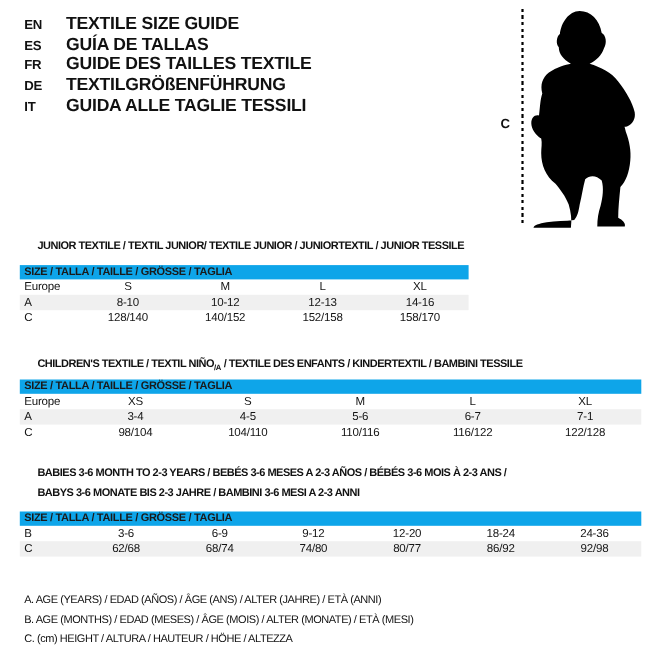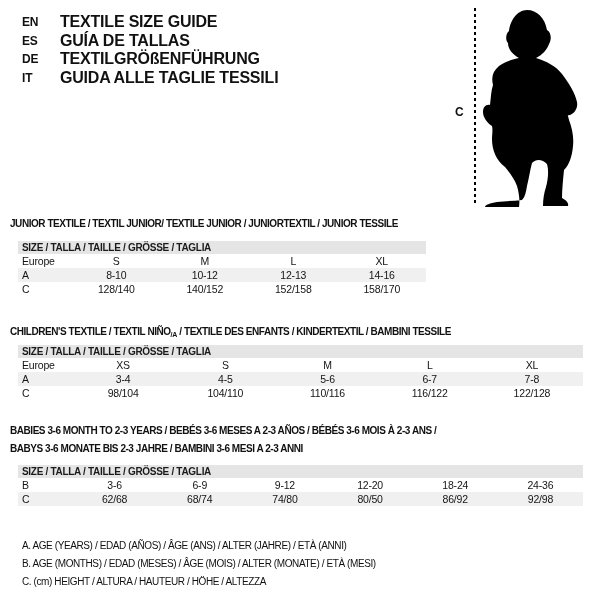--- a/index.html
+++ b/index.html
@@ -26,36 +26,36 @@
     background: repeating-linear-gradient(to bottom, #000 0 3px, transparent 3px 6px);
   }
   .measure-label {
     position: absolute; left: 455px; top: 105px;
     font-weight: 700; font-size: 12px;
   }
   .silhouette { position: absolute; left: 481px; top: 9px; }
 
   
   .sec-title {
-    position: absolute; left: 10px;
+    position: absolute; left: 34px;
     font-weight: 700; font-size: 10px; letter-spacing: -0.45px;
     line-height: 18px; white-space: nowrap;
   }
   .sec-title sub.sz { font-size: 7px; vertical-align: -2px; letter-spacing: -0.3px; }
   #title-1 { top: 215px; }
   #title-2 { top: 323px; }
   #title-3 { top: 422px; }
 
   
   .size-table { position: absolute; left: 18px; font-size: 10.5px; }
   #table-1 { top: 241px; width: 408px; }
   #table-2 { top: 345px; width: 565px; }
   #table-3 { top: 465px; width: 565px; }
   .thead {
-    height: 13px; line-height: 13px; background: #e5e5e5;
+    height: 13px; line-height: 13px; background: #0ea5e9;
     font-weight: 700; font-size: 10px; letter-spacing: -0.3px;
     padding-left: 4px; color: #1a1a1a;
   }
   .trow { display: grid; height: 14px; align-items: center; }
   .cols5 { grid-template-columns: 54px repeat(4, 1fr); }
   .cols6 { grid-template-columns: 54px repeat(5, 1fr); }
   .cols7 { grid-template-columns: 54px repeat(6, 1fr); }
   .trow.shaded { background: #f0f0f0; }
   .tcell { text-align: center; font-size: 10.5px; letter-spacing: -0.2px; color: #141414; }
   .tcell.label { text-align: left; padding-left: 4px; }
@@ -73,20 +73,24 @@
 <div class="canvas">
 
   <div class="lang-list">
     <div class="lang-row">
       <span class="lang-code">EN</span>
       <span class="lang-label">TEXTILE SIZE GUIDE</span>
     </div>
     <div class="lang-row">
       <span class="lang-code">ES</span>
       <span class="lang-label">GUÍA DE TALLAS</span>
+    </div>
+    <div class="lang-row">
+      <span class="lang-code">FR</span>
+      <span class="lang-label">GUIDE DES TAILLES TEXTILE</span>
     </div>
     <div class="lang-row">
       <span class="lang-code">DE</span>
       <span class="lang-label">TEXTILGRÖßENFÜHRUNG</span>
     </div>
     <div class="lang-row">
       <span class="lang-code">IT</span>
       <span class="lang-label">GUIDA ALLE TAGLIE TESSILI</span>
     </div>
   </div>
@@ -171,21 +175,21 @@
       <div class="tcell">M</div>
       <div class="tcell">L</div>
       <div class="tcell">XL</div>
     </div>
     <div class="trow cols6 shaded">
       <div class="tcell label">A</div>
       <div class="tcell">3-4</div>
       <div class="tcell">4-5</div>
       <div class="tcell">5-6</div>
       <div class="tcell">6-7</div>
-      <div class="tcell">7-8</div>
+      <div class="tcell">7-1</div>
     </div>
     <div class="trow cols6">
       <div class="tcell label">C</div>
       <div class="tcell">98/104</div>
       <div class="tcell">104/110</div>
       <div class="tcell">110/116</div>
       <div class="tcell">116/122</div>
       <div class="tcell">122/128</div>
     </div>
   </div>
@@ -203,21 +207,21 @@
       <div class="tcell">9-12</div>
       <div class="tcell">12-20</div>
       <div class="tcell">18-24</div>
       <div class="tcell">24-36</div>
     </div>
     <div class="trow cols7 shaded">
       <div class="tcell label">C</div>
       <div class="tcell">62/68</div>
       <div class="tcell">68/74</div>
       <div class="tcell">74/80</div>
-      <div class="tcell">80/50</div>
+      <div class="tcell">80/77</div>
       <div class="tcell">86/92</div>
       <div class="tcell">92/98</div>
     </div>
   </div>
 
   <div class="legend">
     <div class="legend-line">A. AGE (YEARS) / EDAD (AÑOS) / ÂGE (ANS) / ALTER (JAHRE) / ETÀ (ANNI)</div>
     <div class="legend-line">B. AGE (MONTHS) / EDAD (MESES) / ÂGE (MOIS) / ALTER (MONATE) / ETÀ (MESI)</div>
     <div class="legend-line">C. (cm) HEIGHT / ALTURA / HAUTEUR / HÖHE / ALTEZZA</div>
   </div>

